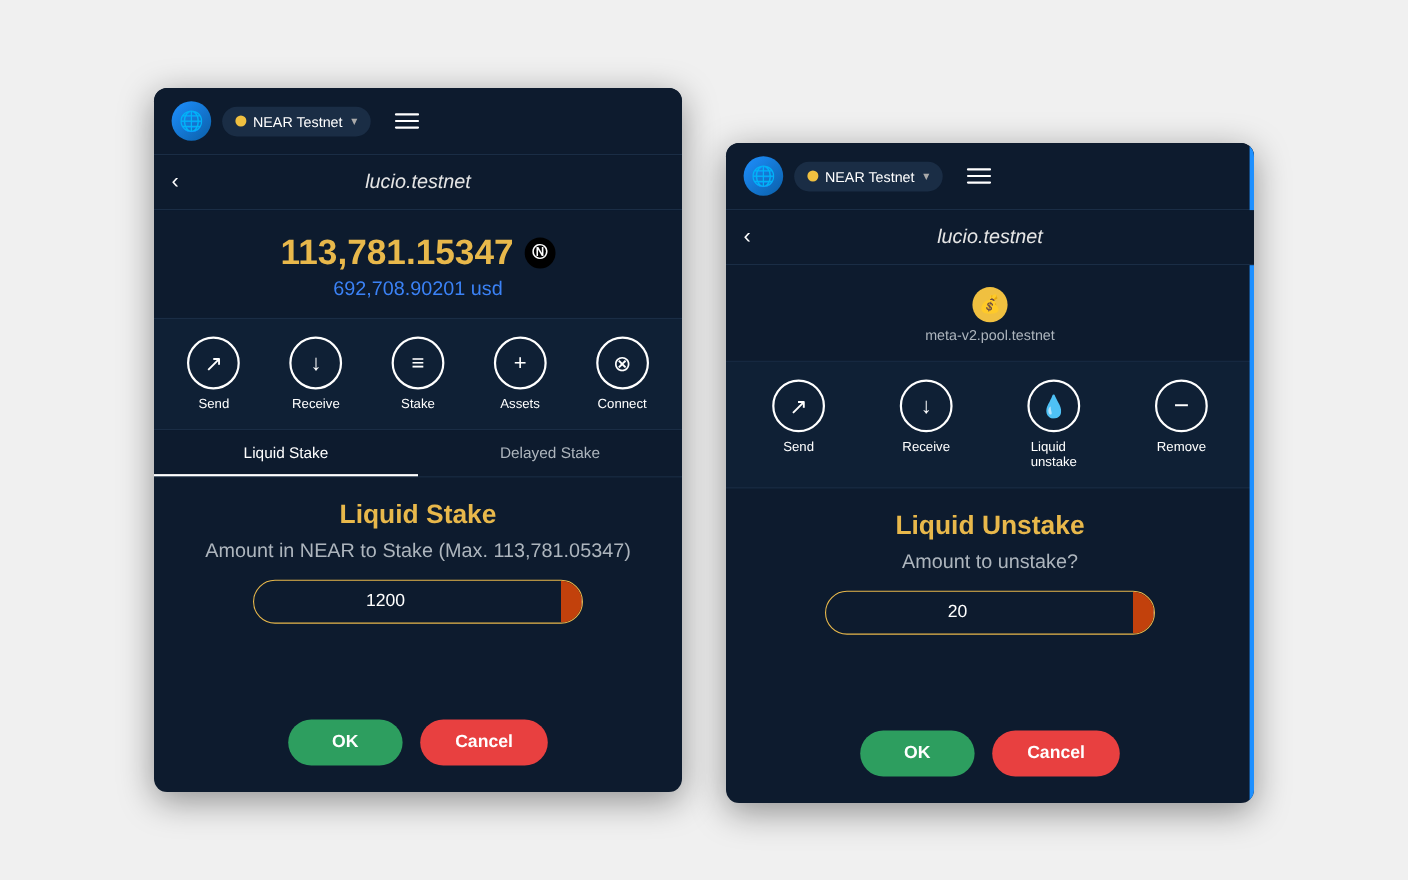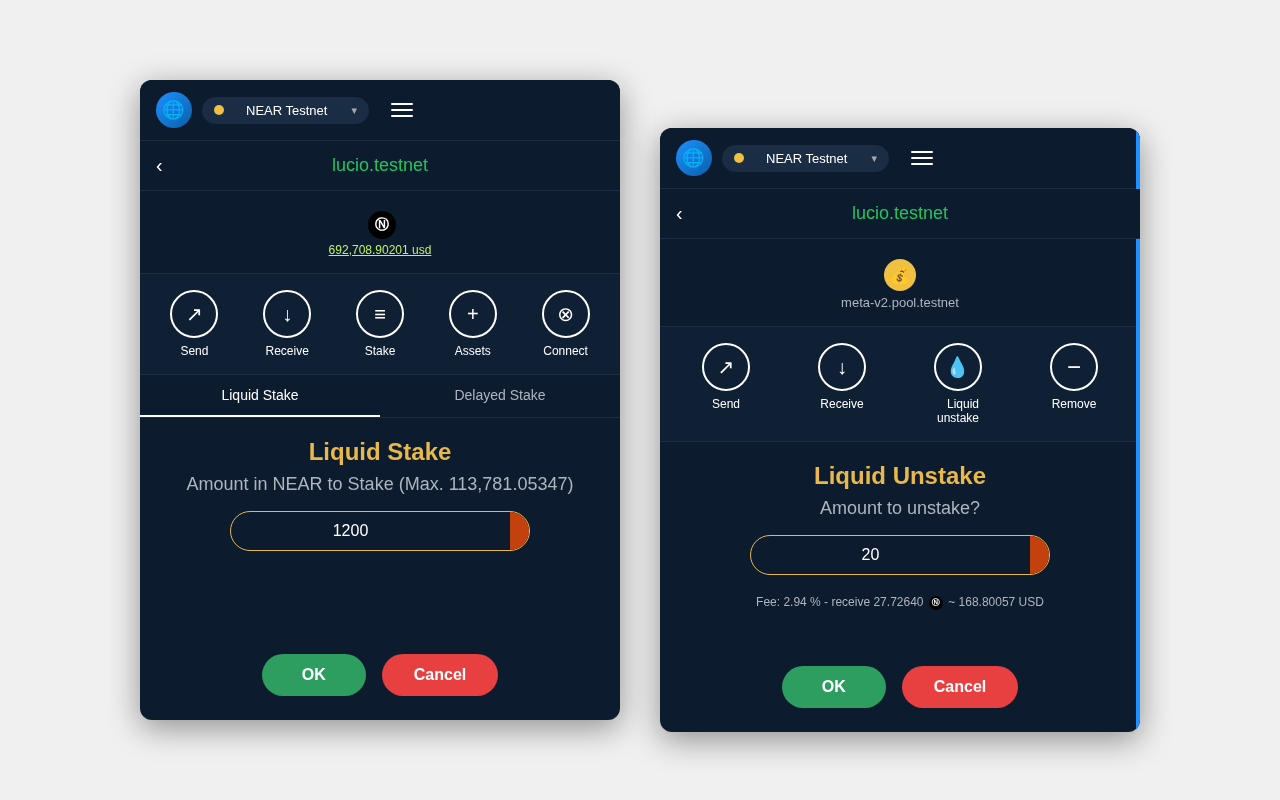--- a/index.html
+++ b/index.html
@@ -62,21 +62,21 @@
       font-size: 18px;
       font-weight: 500;
       flex: 1;
     }
 
     .network-badge {
       background: #1a2d45;
       border-radius: 20px;
       display: flex;
       align-items: center;
-      gap: 22px;
+      gap: 6px;
       padding: 6px 12px;
       cursor: pointer;
     }
 
     .network-dot {
       width: 10px;
       height: 10px;
       border-radius: 50%;
       background: #f0c040;
     }
@@ -126,23 +126,24 @@
       position: absolute;
       left: 16px;
       color: #ffffff;
       font-size: 20px;
       cursor: pointer;
       background: none;
       border: none;
     }
 
     .account-name {
-      color: #22c55e;
+      color: #e5e5e5;
       font-size: 18px;
       font-weight: 500;
+      font-style: italic;
     }
 
     
     .balance-section {
       background: #0d1b2e;
       display: flex;
       flex-direction: column;
       align-items: center;
       padding: 20px 16px 16px;
       border-bottom: 1px solid #1a2d45;
@@ -165,24 +166,23 @@
       display: inline-flex;
       align-items: center;
       justify-content: center;
       font-size: 14px;
       color: #fff;
       font-weight: bold;
       margin-left: 4px;
     }
 
     .balance-usd {
-      color: #bef264;
-      font-size: 12px;
+      color: #3b82f6;
+      font-size: 18px;
       margin-top: 4px;
-      text-decoration: underline;
     }
 
     
     .actions-row {
       background: #0f2035;
       display: flex;
       justify-content: space-around;
       padding: 16px 8px;
       border-bottom: 1px solid #1a2d45;
     }
@@ -425,20 +425,21 @@
     </div>
   </div>
 
   <div class="account-bar">
     <button class="back-btn">‹</button>
     <span class="account-name">lucio.testnet</span>
   </div>
 
   <div class="balance-section">
     <div class="balance-amount">
+      <span>113,781.15347</span>
       <span class="near-icon-inline">Ⓝ</span>
     </div>
     <div class="balance-usd">692,708.90201 usd</div>
   </div>
 
   <div class="actions-row">
     <button class="action-btn">
       <div class="action-icon-circle">↗</div>
       <span class="action-label">Send</span>
     </button>
@@ -518,42 +519,37 @@
     <button class="action-btn">
       <div class="action-icon-circle">↗</div>
       <span class="action-label">Send</span>
     </button>
     <button class="action-btn">
       <div class="action-icon-circle">↓</div>
       <span class="action-label">Receive</span>
     </button>
     <button class="action-btn">
       <div class="action-icon-circle">💧</div>
-      <span class="action-label" style="white-space:pre-line; text-align:right;">Liquid
+      <span class="action-label" style="white-space:pre-line; text-align:left;">Liquid
 unstake</span>
     </button>
     <button class="action-btn">
       <div class="action-icon-circle" style="font-size:24px;">−</div>
       <span class="action-label">Remove</span>
     </button>
   </div>
 
   <div class="content-area">
     <div class="section-title">Liquid Unstake</div>
     <div class="section-subtitle">Amount to unstake?</div>
 
     <div class="input-row">
       <input class="amount-input" type="text" value="20" style="">
       <button class="max-btn">Max</button>
     </div>
 
-    <div class="fee-text">
-      <span>Fee: 2.94 % - receive 27.72640 </span>
-      <span class="near-sym">Ⓝ</span>
-      <span> ~ 168.80057 USD</span>
-    </div>
   </div>
 
   <div class="footer-btns">
     <button class="btn-ok">OK</button>
     <button class="btn-cancel">Cancel</button>
   </div>
 </div>
 
 </body></html>

